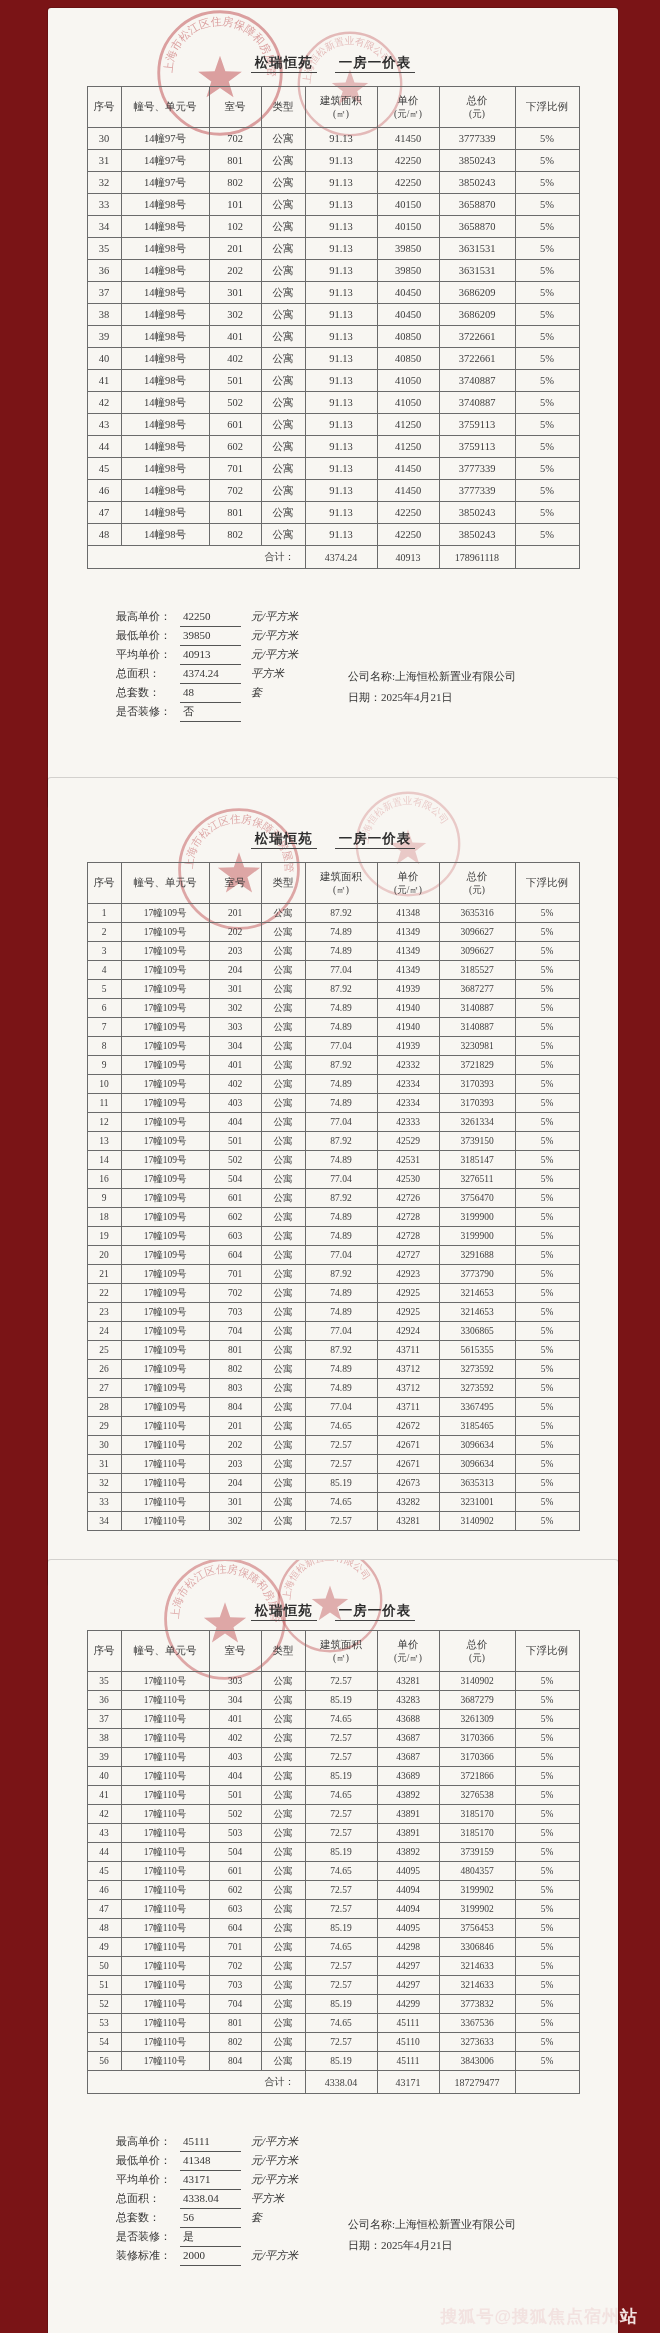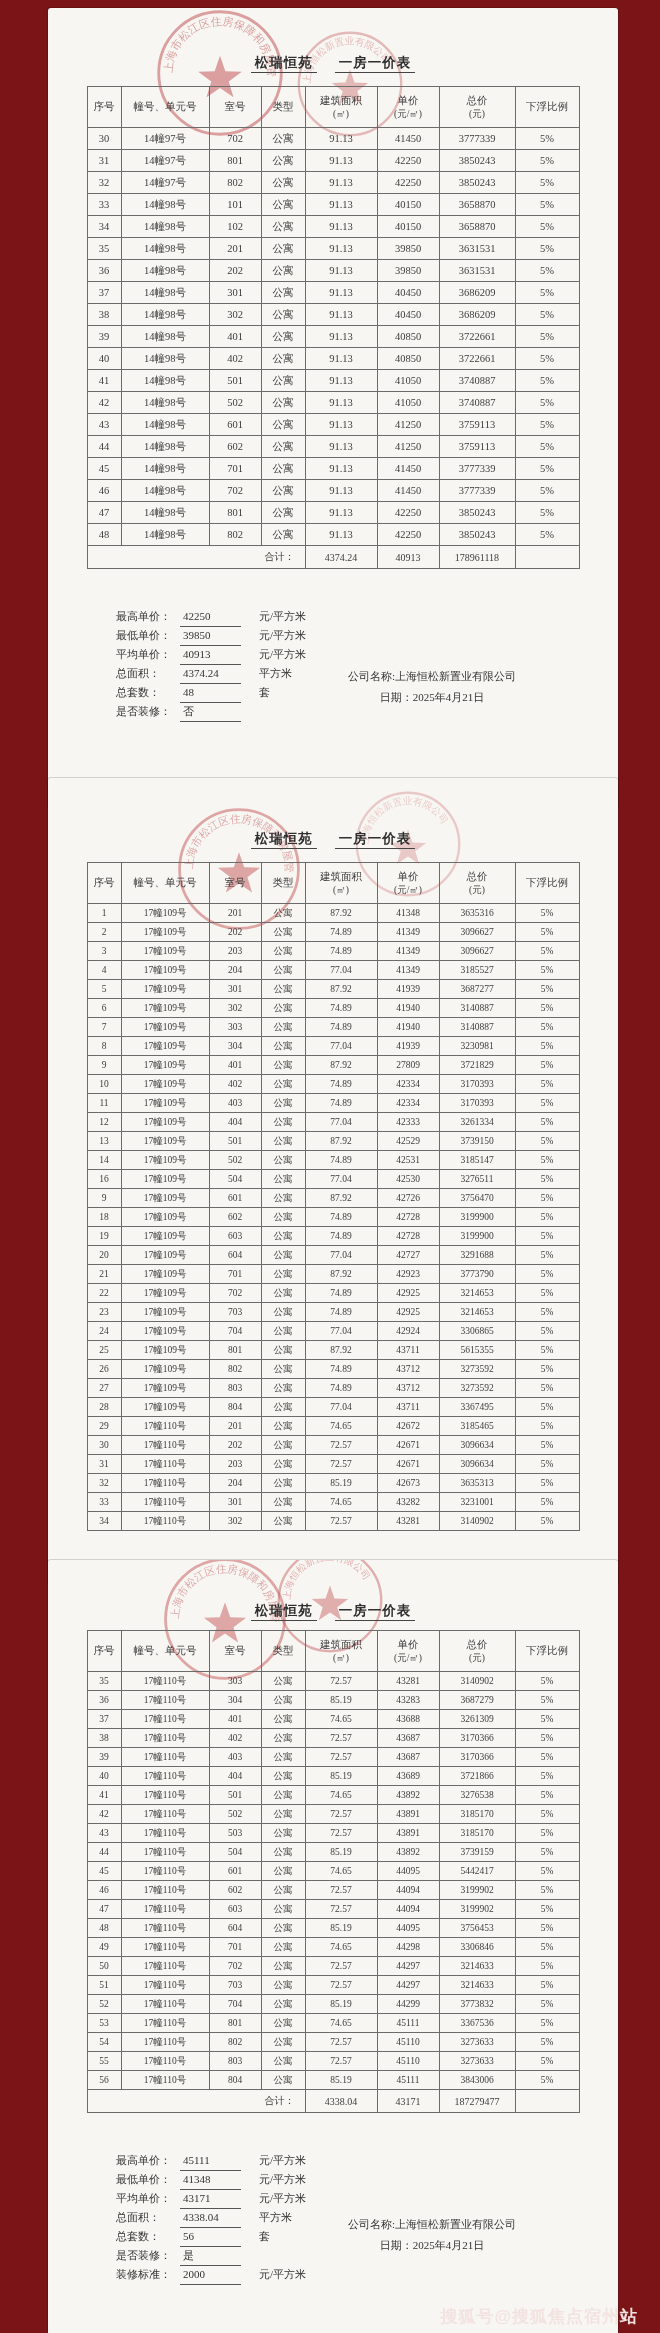--- a/index.html
+++ b/index.html
@@ -36,22 +36,22 @@
   th{font-size:10.5px;font-weight:400;height:40px;line-height:1.3;}
   th .l2{display:block;font-size:9.5px;}
   .page-1 td{height:21px;font-size:10.5px;}
   .page-2 td,.page-3 td{height:18px;font-size:9.5px;}
   .total-band td{height:22px;font-size:10px;}
   .total-label-cell{text-align:right;padding-right:10px;}
   .summary{margin:16px 0 0 68px;position:relative;z-index:2;}
   .sum-line{font-size:11px;height:19px;line-height:19px;color:#333;}
   .sum-label{display:inline-block;width:64px;margin-top:22px;}
   .sum-value{display:inline-block;min-width:58px;border-bottom:1px solid #555;padding-left:3px;}
-  .sum-unit{margin-left:18px;}
-  .company-block{position:absolute;left:300px;font-size:11px;color:#333;line-height:21px;z-index:2;text-align:center;}
+  .sum-unit{margin-left:10px;font-style:italic;}
+  .company-block{position:absolute;left:300px;font-size:11px;color:#333;line-height:21px;z-index:2;}
   .page-1 .company-block{top:658px;}
   .page-3 .company-block{top:654px;}
   .stamp{position:absolute;pointer-events:none;color:#c3585b;z-index:1;}
   .stamp text{fill:currentColor;font-family:"Liberation Serif",serif;}
   .s-p1a{left:105px;top:-2px;width:134px;opacity:.55;}
   .s-p1b{left:246px;top:20px;width:112px;opacity:.38;}
   .s-p2a{left:126px;top:26px;width:130px;opacity:.5;}
   .s-p2b{left:304px;top:10px;width:112px;opacity:.28;}
   .s-p3a{left:112px;top:-6px;width:130px;opacity:.5;}
   .s-p3b{left:226px;top:-16px;width:112px;opacity:.45;}
@@ -488,21 +488,21 @@
           <td>3230981</td>
           <td>5%</td>
         </tr>
 
         <tr>
           <td>9</td>
           <td>17幢109号</td>
           <td>401</td>
           <td>公寓</td>
           <td>87.92</td>
-          <td>27809</td>
+          <td>42332</td>
           <td>3721829</td>
           <td>5%</td>
         </tr>
 
         <tr>
           <td>10</td>
           <td>17幢109号</td>
           <td>402</td>
           <td>公寓</td>
           <td>74.89</td>
@@ -920,21 +920,21 @@
           <td>5%</td>
         </tr>
 
         <tr>
           <td>45</td>
           <td>17幢110号</td>
           <td>601</td>
           <td>公寓</td>
           <td>74.65</td>
           <td>44095</td>
-          <td>5442417</td>
+          <td>4804357</td>
           <td>5%</td>
         </tr>
 
         <tr>
           <td>46</td>
           <td>17幢110号</td>
           <td>602</td>
           <td>公寓</td>
           <td>72.57</td>
           <td>44094</td>
@@ -1023,30 +1023,20 @@
           <td>54</td>
           <td>17幢110号</td>
           <td>802</td>
           <td>公寓</td>
           <td>72.57</td>
           <td>45110</td>
           <td>3273633</td>
           <td>5%</td>
         </tr>
 
-        <tr>
-          <td>55</td>
-          <td>17幢110号</td>
-          <td>803</td>
-          <td>公寓</td>
-          <td>72.57</td>
-          <td>45110</td>
-          <td>3273633</td>
-          <td>5%</td>
-        </tr>
 
         <tr>
           <td>56</td>
           <td>17幢110号</td>
           <td>804</td>
           <td>公寓</td>
           <td>85.19</td>
           <td>45111</td>
           <td>3843006</td>
           <td>5%</td>

